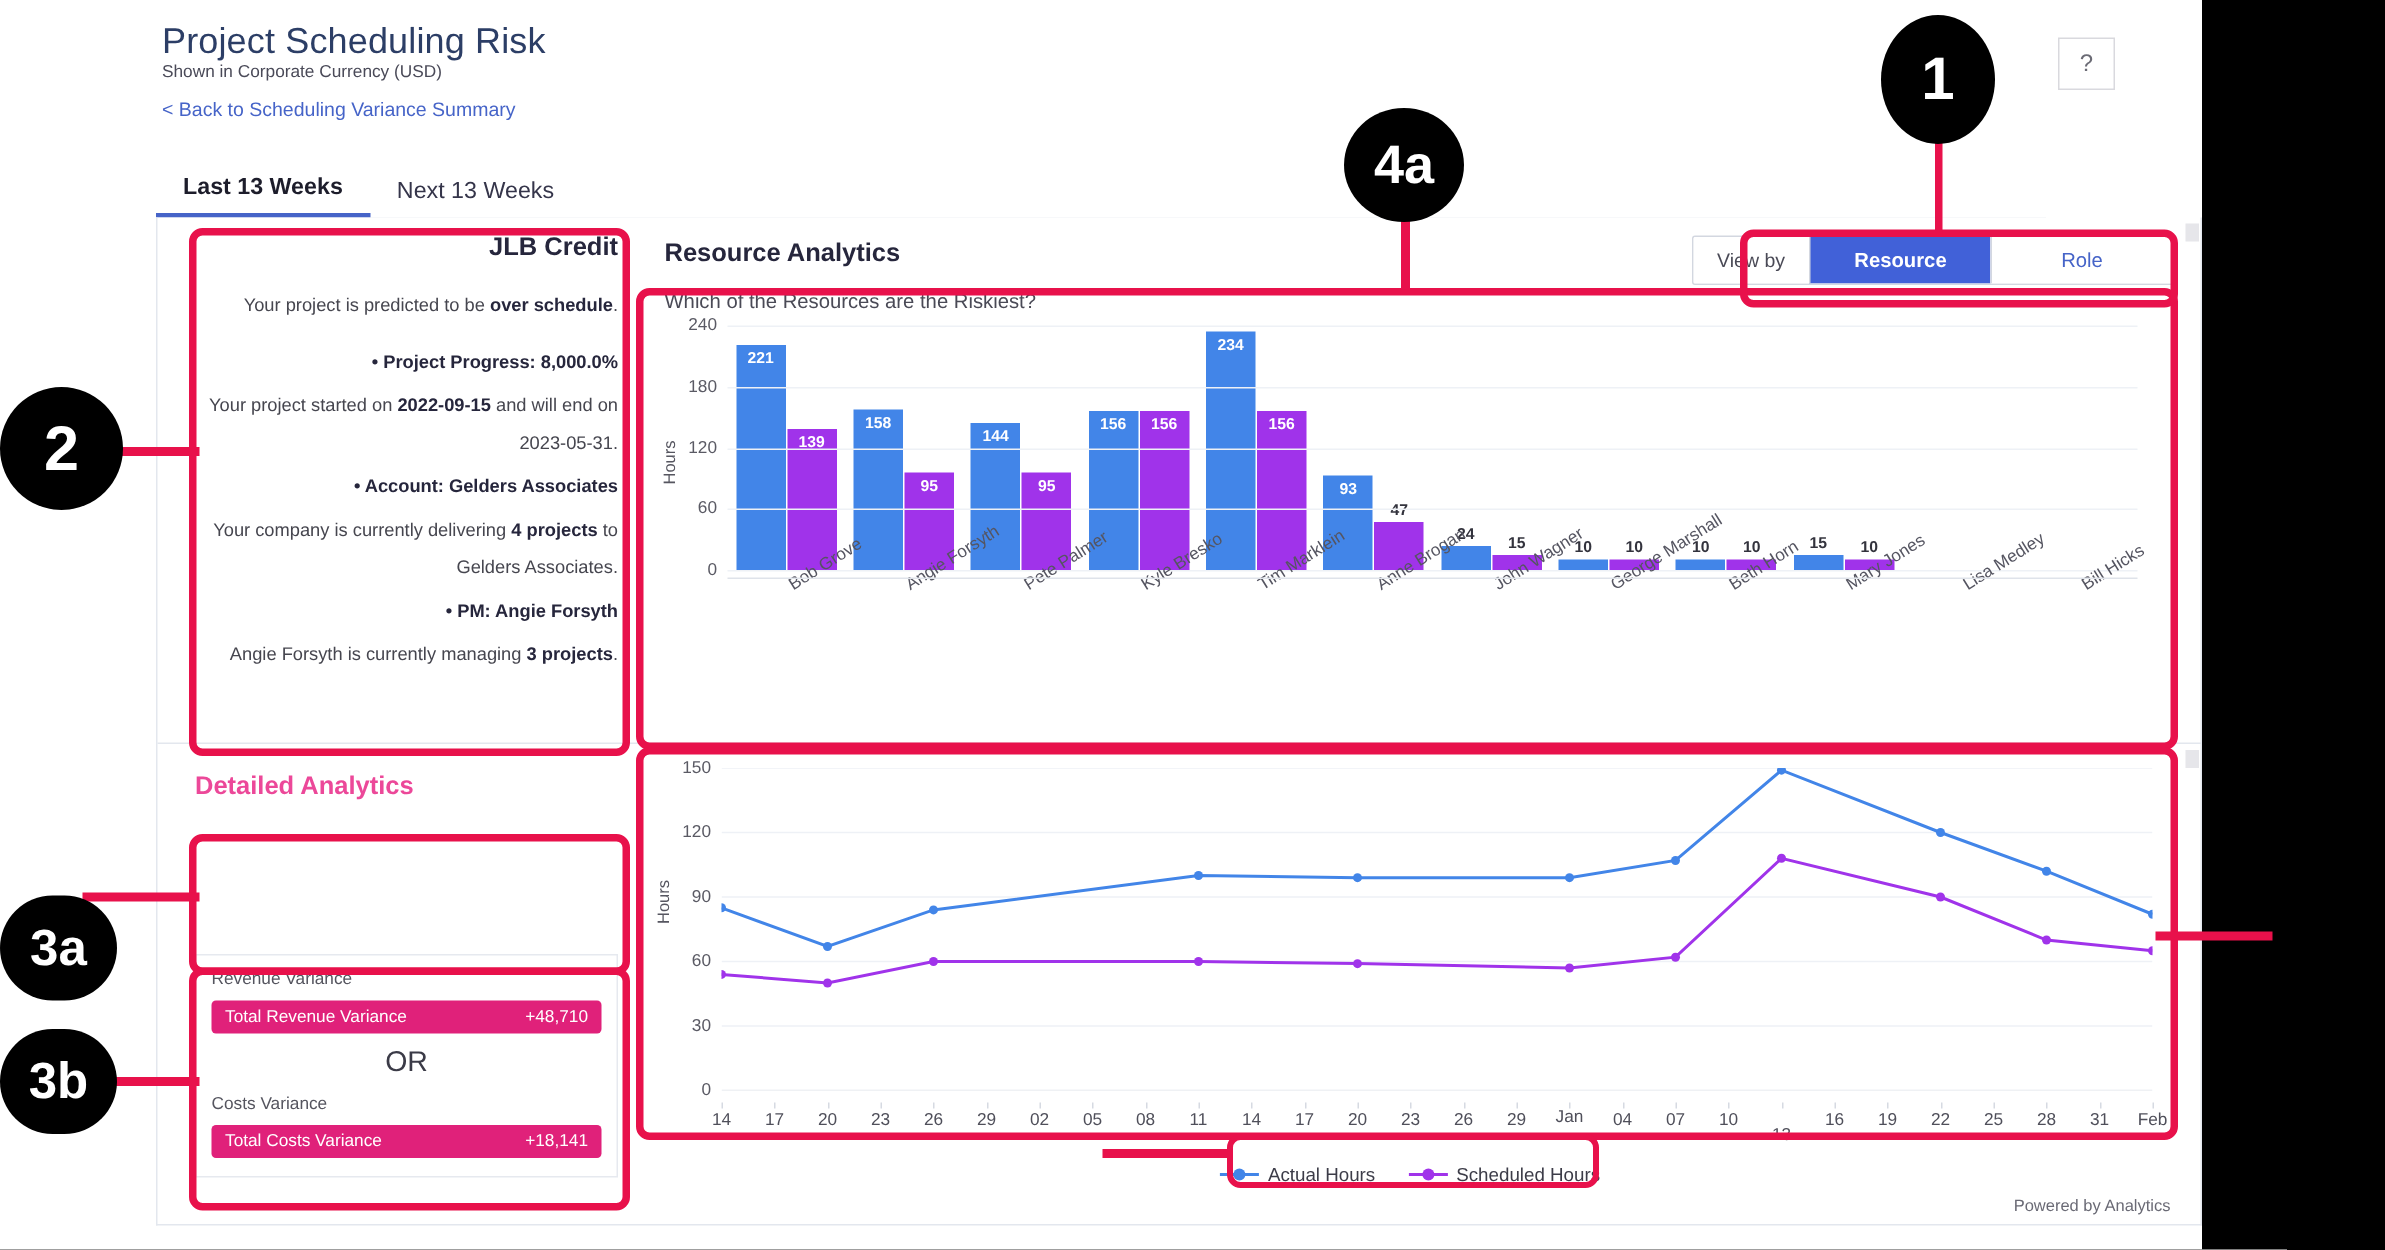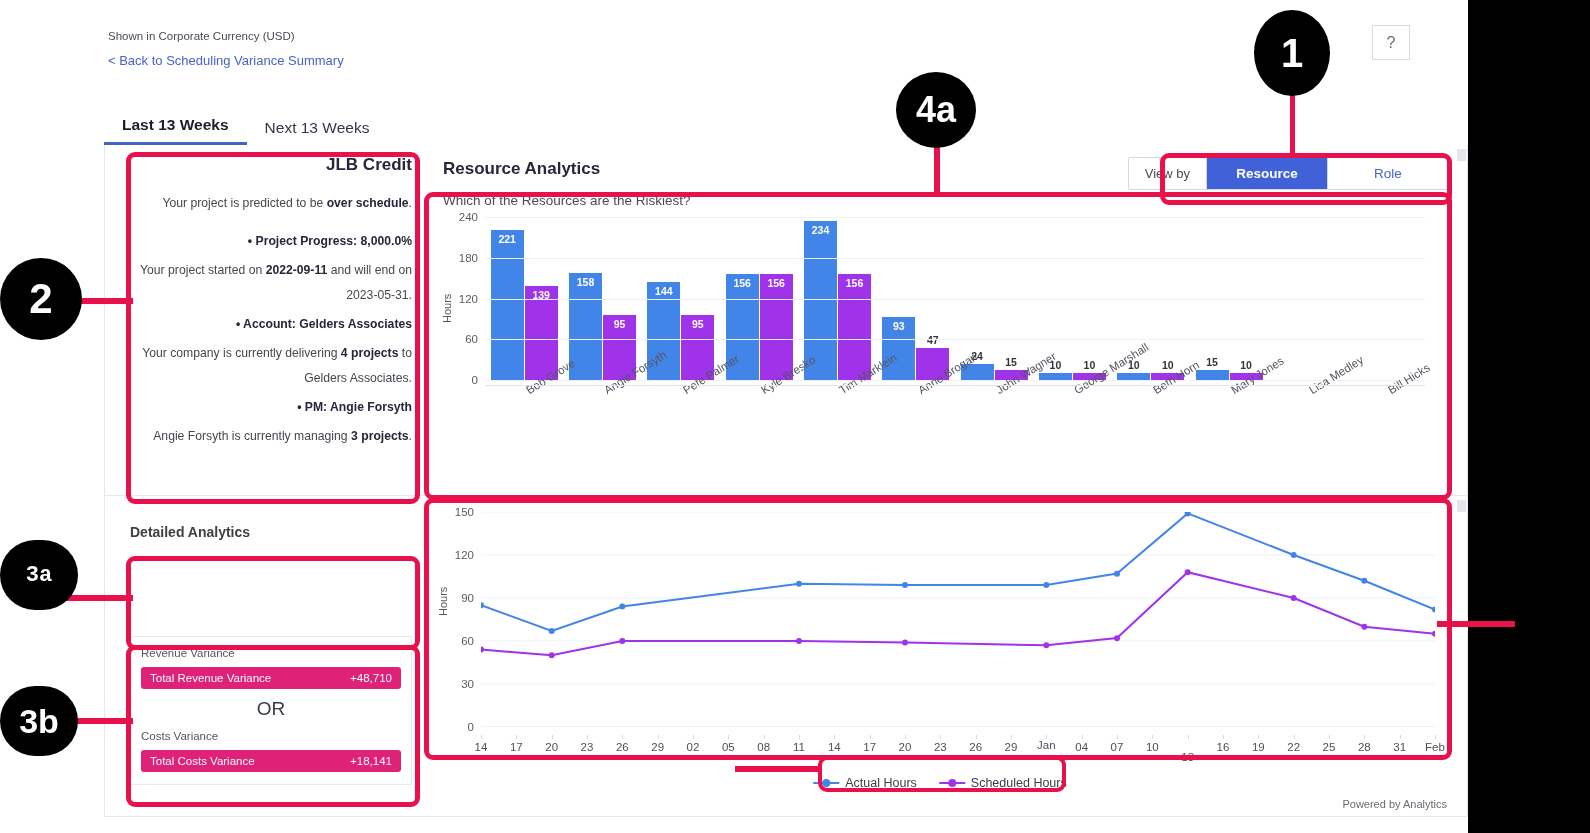--- a/index.html
+++ b/index.html
@@ -8,21 +8,21 @@
     font-family:"Liberation Sans", sans-serif;
     position:relative;
   }
   .page{
     position:absolute;left:0;top:0;width:1468px;height:833px;background:#fff;
     overflow:hidden;
   }
   
   .hdr{position:absolute;left:108px;top:14px;}
   .hdr h1{margin:0;font-size:24px;font-weight:400;color:#2c3e66;letter-spacing:.1px;}
-  .hdr .sub{margin-top:16px;font-size:11.5px;color:#4a4a58;}
+  .hdr .sub{margin-top:0;font-size:11.5px;color:#4a4a58;}
   .hdr .backlink{margin-top:11px;font-size:13px;color:#4664c8;cursor:pointer;}
   .helpbtn{
     position:absolute;right:58px;top:25px;width:36px;height:33px;
     border:1px solid #d9d9de;background:#fff;color:#6b6b75;
     font-size:16px;display:flex;align-items:center;justify-content:center;
     cursor:pointer;
   }
   
   .tabs{position:absolute;left:104px;top:112px;width:1260px;height:33px;
         border-bottom:1px solid #dfe3ea;display:flex;align-items:flex-end;}
@@ -68,21 +68,21 @@
   .bval.top{top:-14px;color:#33333d;}
   .xlabels{position:absolute;left:42px;right:8px;bottom:0;height:98px;display:flex;}
   .xl{flex:1;position:relative;}
   .xl span{position:absolute;left:50%;top:4px;font-size:11.5px;color:#555561;
     transform:rotate(-32deg);transform-origin:left top;white-space:nowrap;}
   .axisline{position:absolute;left:42px;right:8px;height:1px;background:#dfe3ea;}
   
   .hdiv{position:absolute;left:0;top:350px;width:1364px;height:1px;background:#e3e7ee;}
   
   .botrow{position:absolute;left:0;top:351px;width:1364px;height:320px;}
-  .daTitle{position:absolute;left:25px;top:28px;font-size:14px;font-weight:bold;color:#404040;}
+  .daTitle{position:absolute;left:25px;top:18px;font-size:17px;font-weight:bold;color:#ec4899;}
   .varBox{position:absolute;left:25px;width:282px;border:1px solid #e6e9ef;background:#fff;
           box-sizing:border-box;padding:10px 10px 12px 10px;}
   .varCap{font-size:11.5px;color:#55555f;margin-bottom:8px;}
   .varBar{background:#e0217a;color:#fff;font-size:11.5px;border-radius:3px;
           padding:5px 9px;display:flex;justify-content:space-between;}
   .orTxt{text-align:center;font-size:19px;color:#3b3b47;margin:9px 0 10px 0;}
   
   .linechart{position:absolute;left:330px;top:8px;width:1010px;height:275px;}
   .lplot{position:absolute;left:46px;top:8px;right:10px;bottom:52px;}
   .lylabel{position:absolute;left:2px;top:112px;transform:rotate(-90deg);
@@ -107,41 +107,42 @@
          display:flex;align-items:center;justify-content:center;font-weight:bold;
          font-family:"Liberation Sans", sans-serif;}
   .badge.oval{border-radius:50%;}
 </style>
 </head>
 <body>
 
 <div class="page">
 
   <div class="hdr">
+    <h1>Project Scheduling Risk</h1>
     <div class="sub">Shown in Corporate Currency (USD)</div>
     <div class="backlink">&lt; Back to Scheduling Variance Summary</div>
   </div>
   <div class="helpbtn">?</div>
 
   <div class="tabs">
     <div class="tab active">Last 13 Weeks</div>
     <div class="tab">Next 13 Weeks</div>
   </div>
 
   <div class="frame">
 
     <div class="toprow">
 
       <div class="leftcol">
         <div class="cardTitle">JLB Credit</div>
         <div class="infoList">
           <p><span>Your project is predicted to be </span><span class="b">over schedule</span><span>.</span></p>
           <div class="gap"></div>
           <p class="b">• Project Progress: 8,000.0%</p>
-          <p><span>Your project started on </span><span class="b">2022-09-11</span><span> and will end on 2023-05-31.</span></p>
+          <p><span>Your project started on </span><span class="b">2022-09-15</span><span> and will end on 2023-05-31.</span></p>
           <p class="b">• Account: Gelders Associates</p>
           <p><span>Your company is currently delivering </span><span class="b">4 projects</span><span> to Gelders Associates.</span></p>
           <p class="b">• PM: Angie Forsyth</p>
           <p><span>Angie Forsyth is currently managing </span><span class="b">3 projects</span><span>.</span></p>
         </div>
       </div>
 
       <div class="raTitle">Resource Analytics</div>
       <div class="raQ">Which of the Resources are the Riskiest?</div>
 
@@ -446,16 +447,16 @@
   <div class="ln" style="left:1290px;top:68px;width:5px;height:88px;"></div>
   <div class="ln" style="left:63px;top:298px;width:70px;height:6px;"></div>
   <div class="ln" style="left:55px;top:595px;width:78px;height:6px;"></div>
   <div class="ln" style="left:55px;top:718px;width:78px;height:6px;"></div>
   <div class="ln" style="left:934px;top:105px;width:6px;height:88px;"></div>
   <div class="ln" style="left:1437px;top:621px;width:78px;height:6px;"></div>
   <div class="ln" style="left:735px;top:766px;width:86px;height:6px;"></div>
 
   <div class="badge oval" style="left:1254px;top:10px;width:76px;height:86px;font-size:40px;">1</div>
   <div class="badge" style="left:0px;top:258px;width:82px;height:82px;font-size:42px;">2</div>
-  <div class="badge" style="left:0px;top:540px;width:78px;height:70px;font-size:22px;border-radius:40px;font-family:Liberation Mono, monospace;">3a</div>
+  <div class="badge" style="left:0px;top:597px;width:78px;height:70px;font-size:34px;border-radius:40px;">3a</div>
   <div class="badge" style="left:0px;top:686px;width:78px;height:70px;font-size:34px;border-radius:40px;">3b</div>
   <div class="badge oval" style="left:896px;top:72px;width:80px;height:76px;font-size:36px;">4a</div>
 </div>
 
 </body></html>

